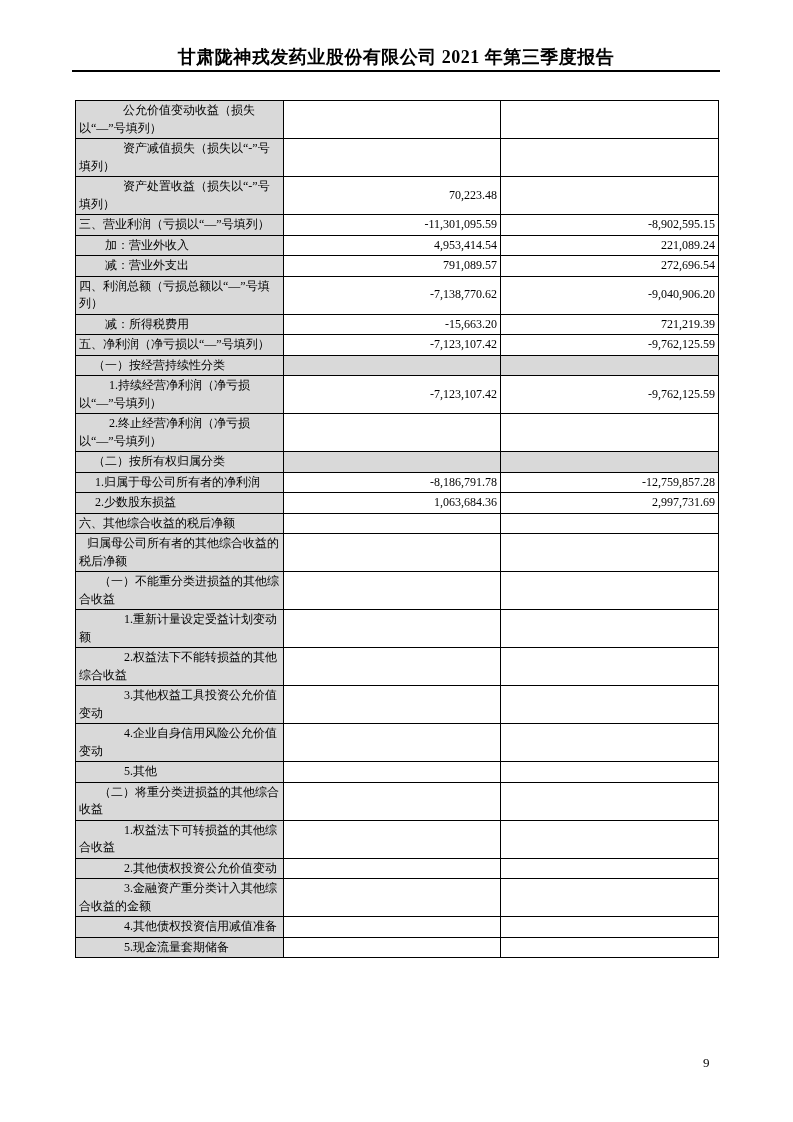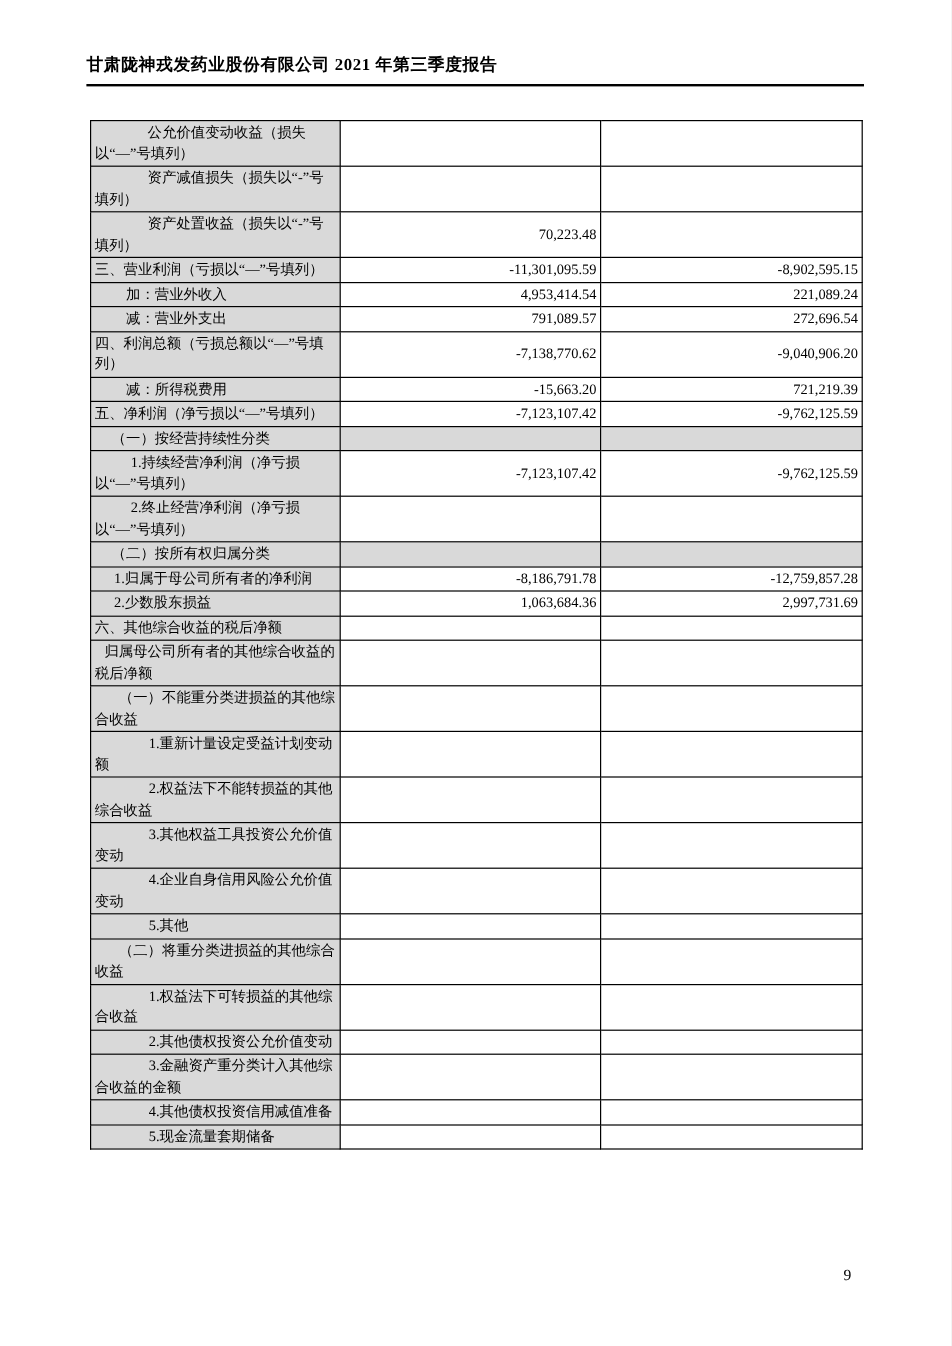--- a/index.html
+++ b/index.html
@@ -11,23 +11,23 @@
     background: #ffffff;
     font-family: "Liberation Serif", "DejaVu Serif", serif;
     color: #000000;
     overflow: hidden;
   }
   .header-title {
     position: absolute;
     top: 45px;
     left: 72px;
     width: 648px;
-    text-align: left;
+    text-align: center;
     font-weight: bold;
-    font-size: 14px;
+    font-size: 18px;
     letter-spacing: 0.5px;
   }
   .header-rule {
     position: absolute;
     top: 70px;
     left: 72px;
     width: 648px;
     height: 0;
     border-bottom: 2px solid #000000;
   }

